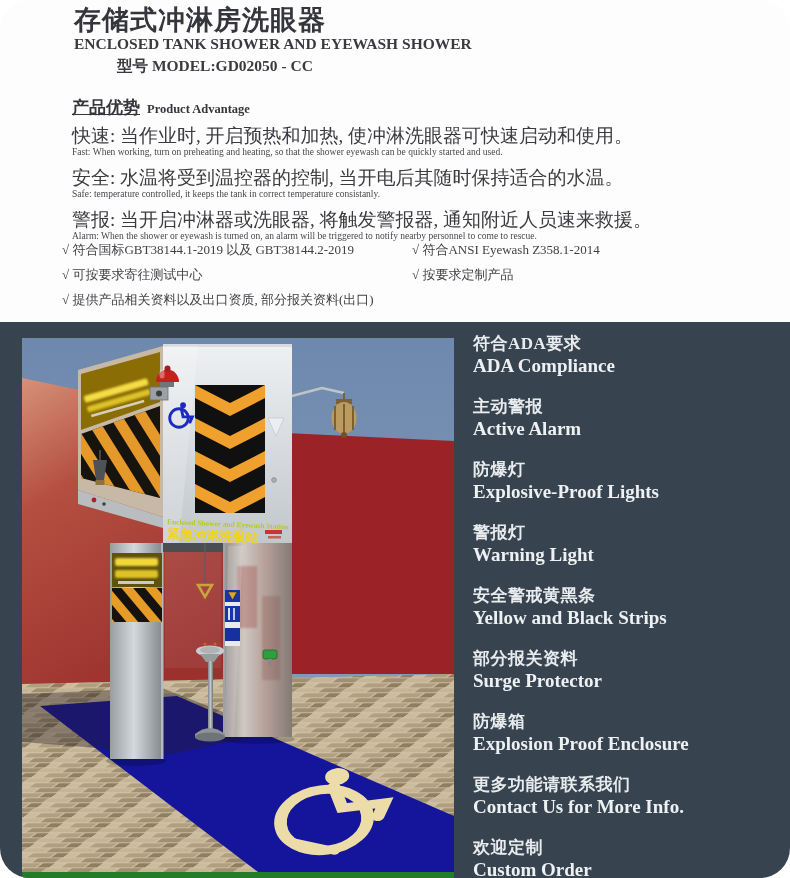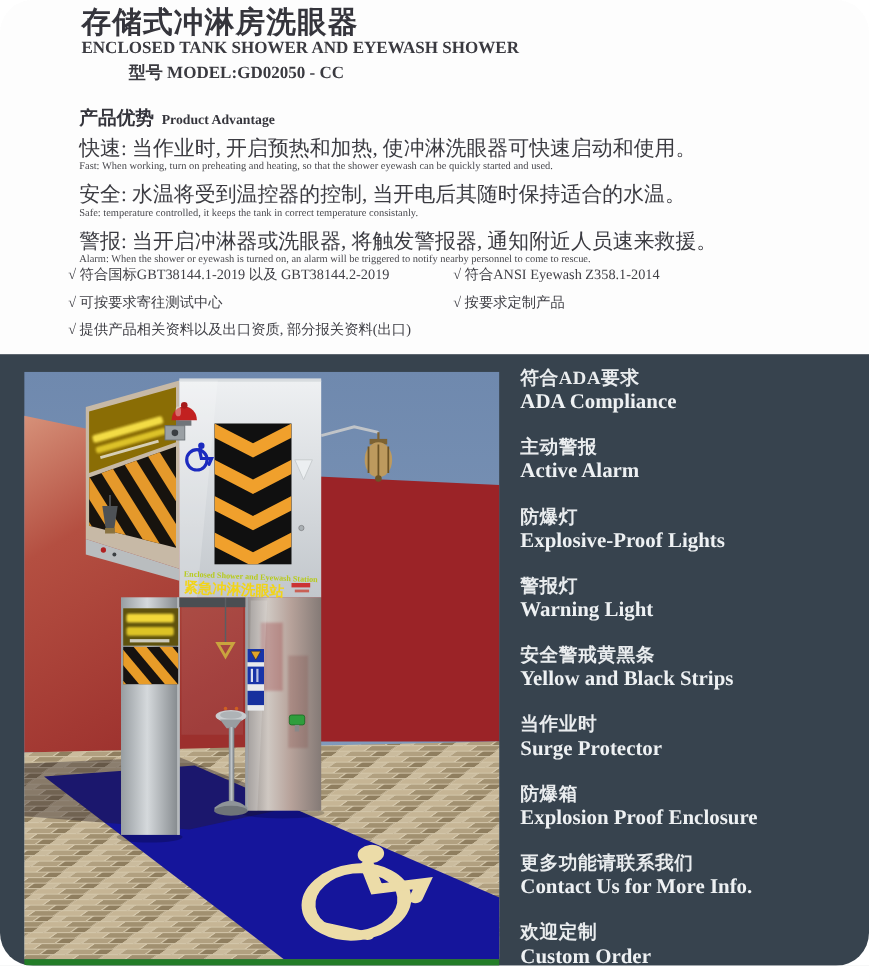--- a/index.html
+++ b/index.html
@@ -6,21 +6,21 @@
   .page{
     position:relative;width:790px;height:878px;overflow:hidden;
     font-family:"Liberation Serif","DejaVu Serif",serif;background:#fdfdfd;border-radius:30px;
   }
   
   .top{position:absolute;left:0;top:0;width:790px;height:322px;background:#fdfdfd;}
   .title-zh{position:absolute;left:74px;top:2px;font-size:27px;font-weight:bold;color:#35353c;letter-spacing:1px;}
   .title-en{position:absolute;left:74px;top:35px;font-size:15.5px;font-weight:bold;color:#3a3a40;}
   .model{position:absolute;left:74px;top:56px;font-size:15.5px;font-weight:bold;color:#3a3a40;margin-left:43px;}
   .adv-head{position:absolute;left:72px;top:96px;color:#35353c;}
-  .adv-head .zh{font-size:17px;font-weight:bold;}
+  .adv-head .zh{font-size:17px;font-weight:bold;text-decoration:underline;}
   .adv-head .en{font-size:12.5px;font-weight:bold;margin-left:7px;}
   .adv-list{position:absolute;left:72px;top:126px;width:650px;}
   .adv-item{margin-bottom:10px;}
   .adv-item .zh{font-size:19px;color:#3b3b41;line-height:19px;}
   .adv-item .en{font-size:9.5px;color:#47474c;line-height:12px;margin-top:1px;}
   .checks{position:absolute;left:62px;top:241px;width:700px;}
   .check-row{position:relative;height:25px;font-size:13px;color:#3f3f45;text-align:right;}
   .check-left{position:absolute;left:0;top:0;}
   .check-right{position:absolute;left:350px;top:0;}
   
@@ -318,21 +318,21 @@
       </div>
       <div class="feat">
         <div class="zh">警报灯</div>
         <div class="en">Warning Light</div>
       </div>
       <div class="feat">
         <div class="zh">安全警戒黄黑条</div>
         <div class="en">Yellow and Black Strips</div>
       </div>
       <div class="feat">
-        <div class="zh">当作业时</div>
+        <div class="zh">部分报关资料</div>
         <div class="en">Surge Protector</div>
       </div>
       <div class="feat">
         <div class="zh">防爆箱</div>
         <div class="en">Explosion Proof Enclosure</div>
       </div>
       <div class="feat">
         <div class="zh">更多功能请联系我们</div>
         <div class="en">Contact Us for More Info.</div>
       </div>

